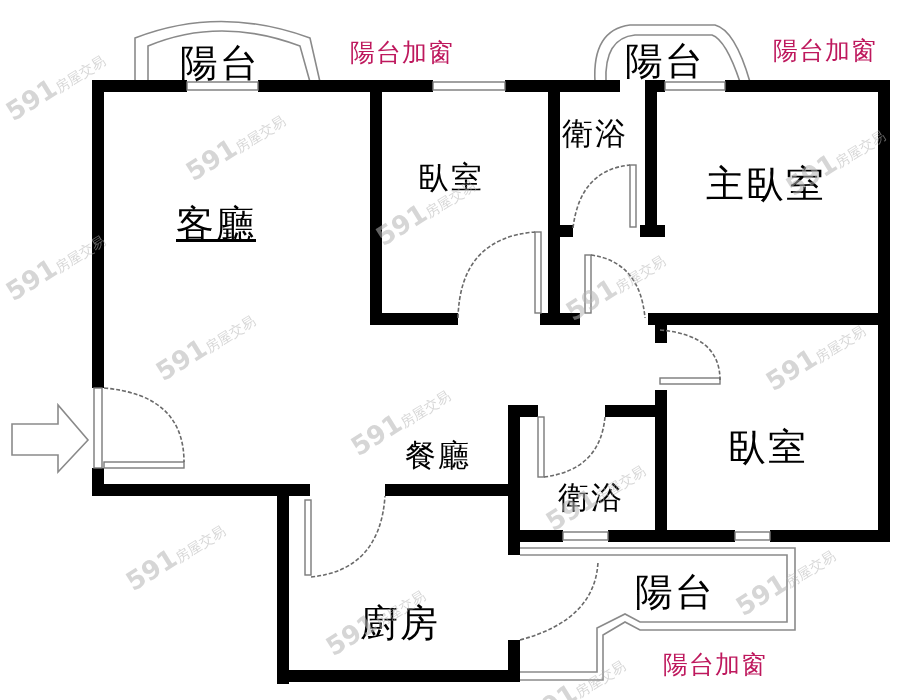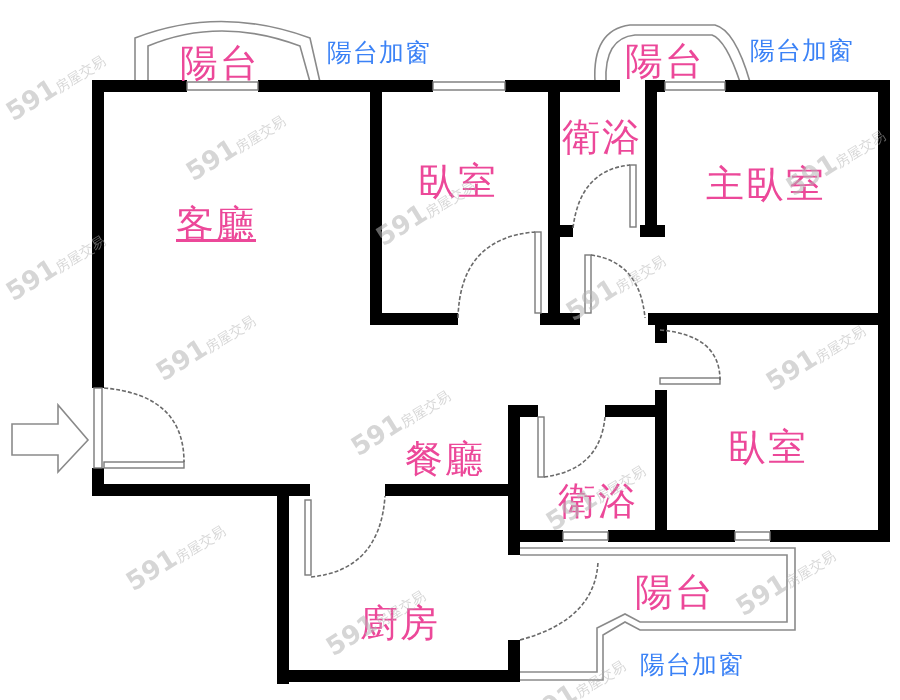--- a/index.html
+++ b/index.html
@@ -4,25 +4,25 @@
 <style>
   html, body { margin: 0; padding: 0; background: #ffffff; }
   body { width: 900px; height: 700px; overflow: hidden; position: relative;
          font-family: "DejaVu Sans", sans-serif; }
   #plan { position: absolute; left: 0; top: 0; width: 900px; height: 700px; }
   .wall { fill: #000000; }
   .thin { fill: none; stroke: #8a8a8a; stroke-width: 1.6; }
   .win  { fill: #ffffff; stroke: #7a7a7a; stroke-width: 1.4; }
   .arc  { fill: none; stroke: #6a6a6a; stroke-width: 1.6; stroke-dasharray: 4 2; }
   .leaf { fill: #ffffff; stroke: #7a7a7a; stroke-width: 1.4; }
-  .lbl  { position: absolute; color: #ec4899; white-space: nowrap; line-height: 1;
+  .lbl  { position: absolute; color: #000000; white-space: nowrap; line-height: 1;
           font-family: "DejaVu Sans", sans-serif; }
   .big  { font-size: 38px; letter-spacing: 2px; }
-  .mid  { font-size: 38px; letter-spacing: 2px; }
-  .small{ font-size: 25px; color: #3b82f6; letter-spacing: 1px; }
+  .mid  { font-size: 31px; letter-spacing: 2px; }
+  .small{ font-size: 25px; color: #be185d; letter-spacing: 1px; margin-left: 23px; }
   .wm   { position: absolute; color: rgba(180,180,180,0.55); font-size: 26px;
           font-weight: bold; transform: rotate(-32deg); white-space: nowrap;
           font-family: "DejaVu Sans", sans-serif; }
   .wm small { font-size: 14px; font-weight: normal; }
 </style>
 </head>
 <body>
 
 <svg id="plan" viewBox="0 0 900 700" xmlns="http://www.w3.org/2000/svg">
 

